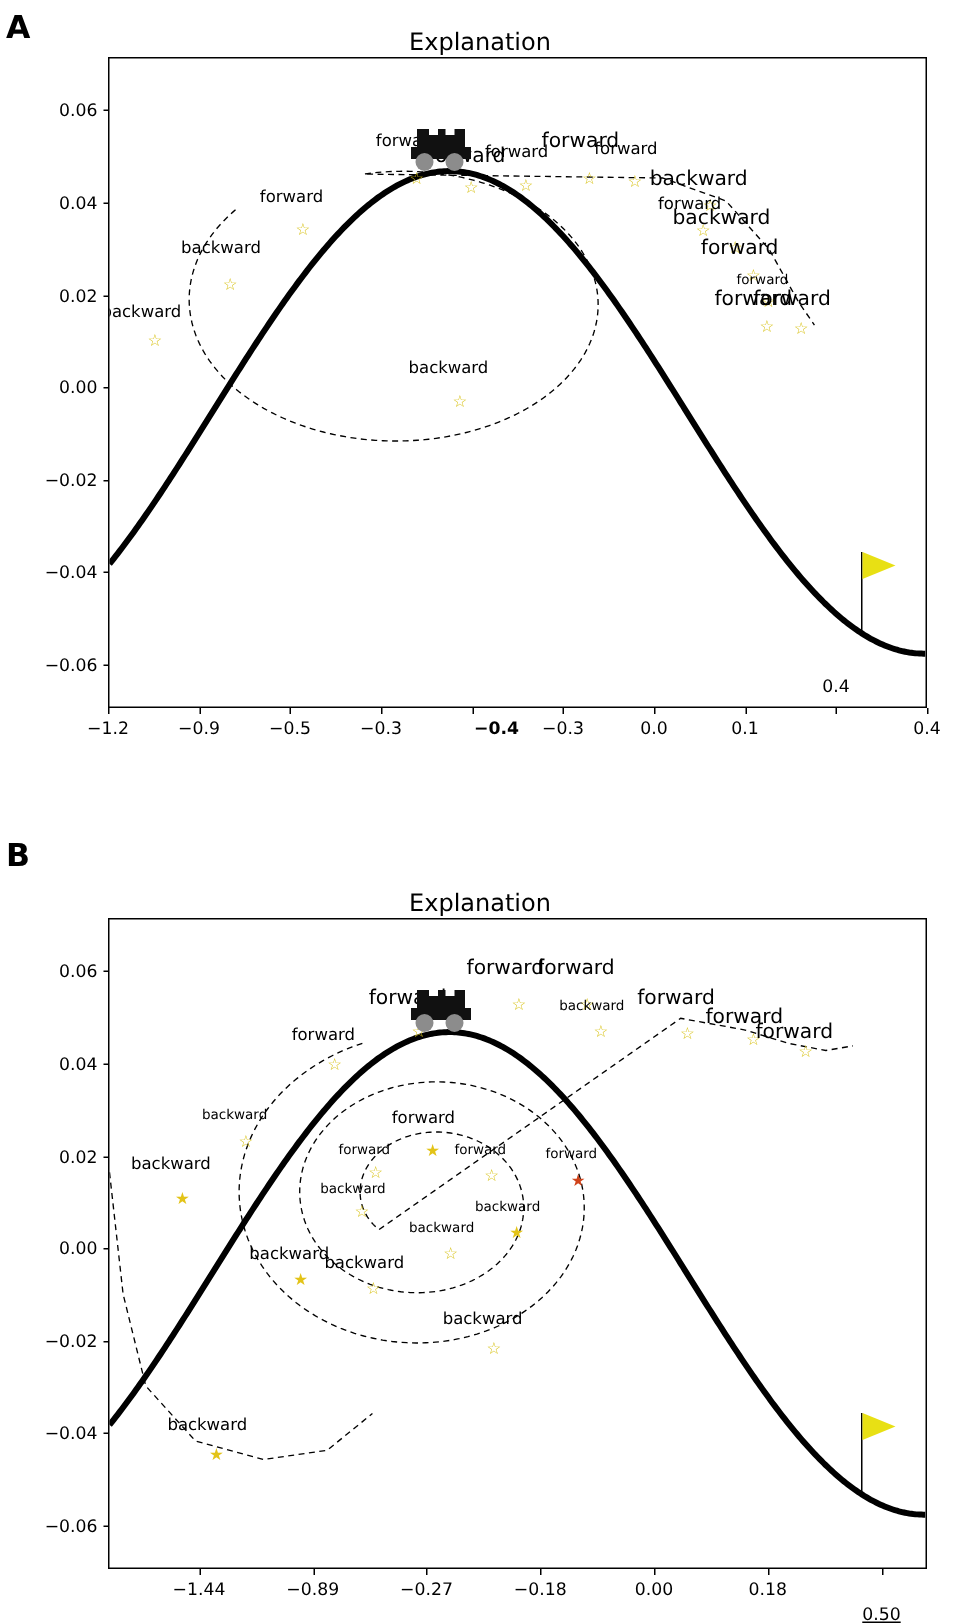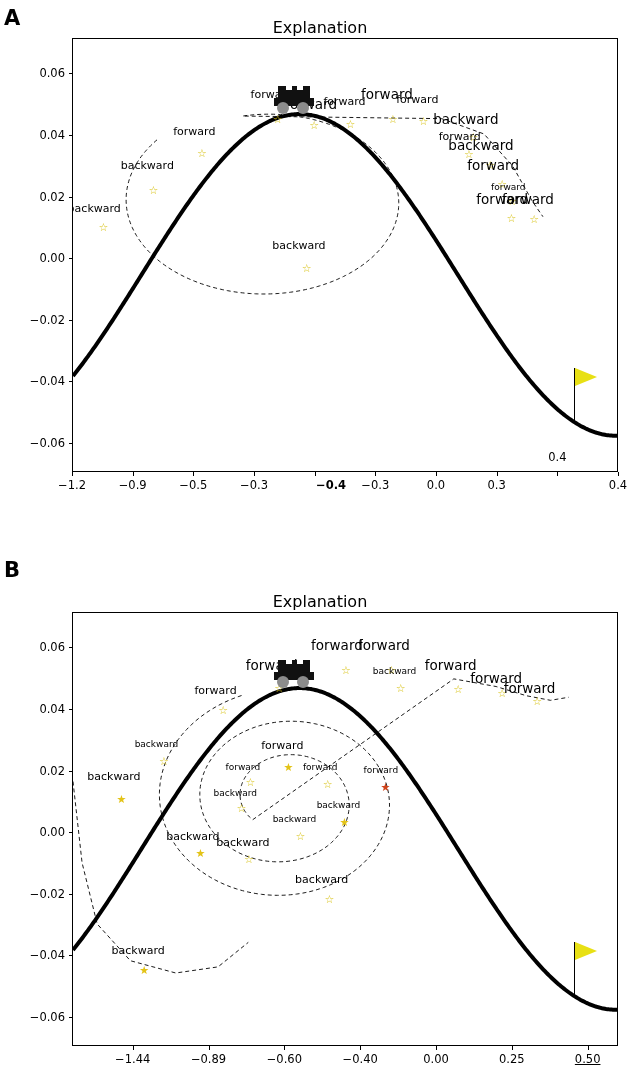--- a/index.html
+++ b/index.html
@@ -195,21 +195,21 @@
     <div class="tick-label xtick" style="left: 193.333px; top: 478px;">−0.5</div>
     <div class="tickmark tick-x" style="left: 254px; top: 472px;"></div>
     <div class="tick-label xtick" style="left: 254px; top: 478px;">−0.3</div>
     <div class="tickmark tick-x" style="left: 314.667px; top: 472px;"></div>
     <div class="tick-label xtick" style="left: 331px; top: 478px; font-weight: bold;">−0.4</div>
     <div class="tickmark tick-x" style="left: 375.333px; top: 472px;"></div>
     <div class="tick-label xtick" style="left: 375.333px; top: 478px;">−0.3</div>
     <div class="tickmark tick-x" style="left: 436px; top: 472px;"></div>
     <div class="tick-label xtick" style="left: 436px; top: 478px;">0.0</div>
     <div class="tickmark tick-x" style="left: 496.667px; top: 472px;"></div>
-    <div class="tick-label xtick" style="left: 496.667px; top: 478px;">0.3</div>
+    <div class="tick-label xtick" style="left: 496.667px; top: 478px;">0.1</div>
     <div class="tickmark tick-x" style="left: 557.333px; top: 472px;"></div>
     <div class="tick-label xtick" style="left: 557.333px; top: 450px;">0.4</div>
     <div class="tickmark tick-x" style="left: 618px; top: 472px;"></div>
     <div class="tick-label xtick" style="left: 618px; top: 478px;">0.4</div>
   </div>
 
 <div class="panel" id="panel-b">
   <div class="panel-label">B</div>
   <div class="plot-title" style="top:40px;">Explanation</div>
   <div class="axes" id="axes-b" style="left:72px; top:60px; width:546px; height:434px;">
@@ -284,22 +284,22 @@
     <div class="tick-label ytick" style="left: 0px; width: 65px; top: 341.638px;">−0.02</div>
     <div class="tickmark tick-y" style="left: 68.5px; top: 403.199px;"></div>
     <div class="tick-label ytick" style="left: 0px; width: 65px; top: 403.199px;">−0.04</div>
     <div class="tickmark tick-y" style="left: 68.5px; top: 464.759px;"></div>
     <div class="tick-label ytick" style="left: 0px; width: 65px; top: 464.759px;">−0.06</div>
     <div class="tickmark tick-x" style="left: 132.667px; top: 494px;"></div>
     <div class="tick-label xtick" style="left: 132.667px; top: 500px;">−1.44</div>
     <div class="tickmark tick-x" style="left: 208.5px; top: 494px;"></div>
     <div class="tick-label xtick" style="left: 208.5px; top: 500px;">−0.89</div>
     <div class="tickmark tick-x" style="left: 284.333px; top: 494px;"></div>
-    <div class="tick-label xtick" style="left: 284.333px; top: 500px;">−0.60</div>
+    <div class="tick-label xtick" style="left: 284.333px; top: 500px;">−0.27</div>
     <div class="tickmark tick-x" style="left: 360.167px; top: 494px;"></div>
-    <div class="tick-label xtick" style="left: 360.167px; top: 500px;">−0.40</div>
+    <div class="tick-label xtick" style="left: 360.167px; top: 500px;">−0.18</div>
     <div class="tickmark tick-x" style="left: 436px; top: 494px;"></div>
     <div class="tick-label xtick" style="left: 436px; top: 500px;">0.00</div>
     <div class="tickmark tick-x" style="left: 511.833px; top: 494px;"></div>
-    <div class="tick-label xtick" style="left: 511.833px; top: 500px;">0.25</div>
+    <div class="tick-label xtick" style="left: 511.833px; top: 500px;">0.18</div>
     <div class="tickmark tick-x" style="left: 587.667px; top: 494px;"></div>
-    <div class="tick-label xtick" style="left: 587.667px; top: 500px; text-decoration: underline;">0.50</div>
+    <div class="tick-label xtick" style="left: 587.667px; top: 517px; text-decoration: underline;">0.50</div>
   </div>
 
 </body></html>

